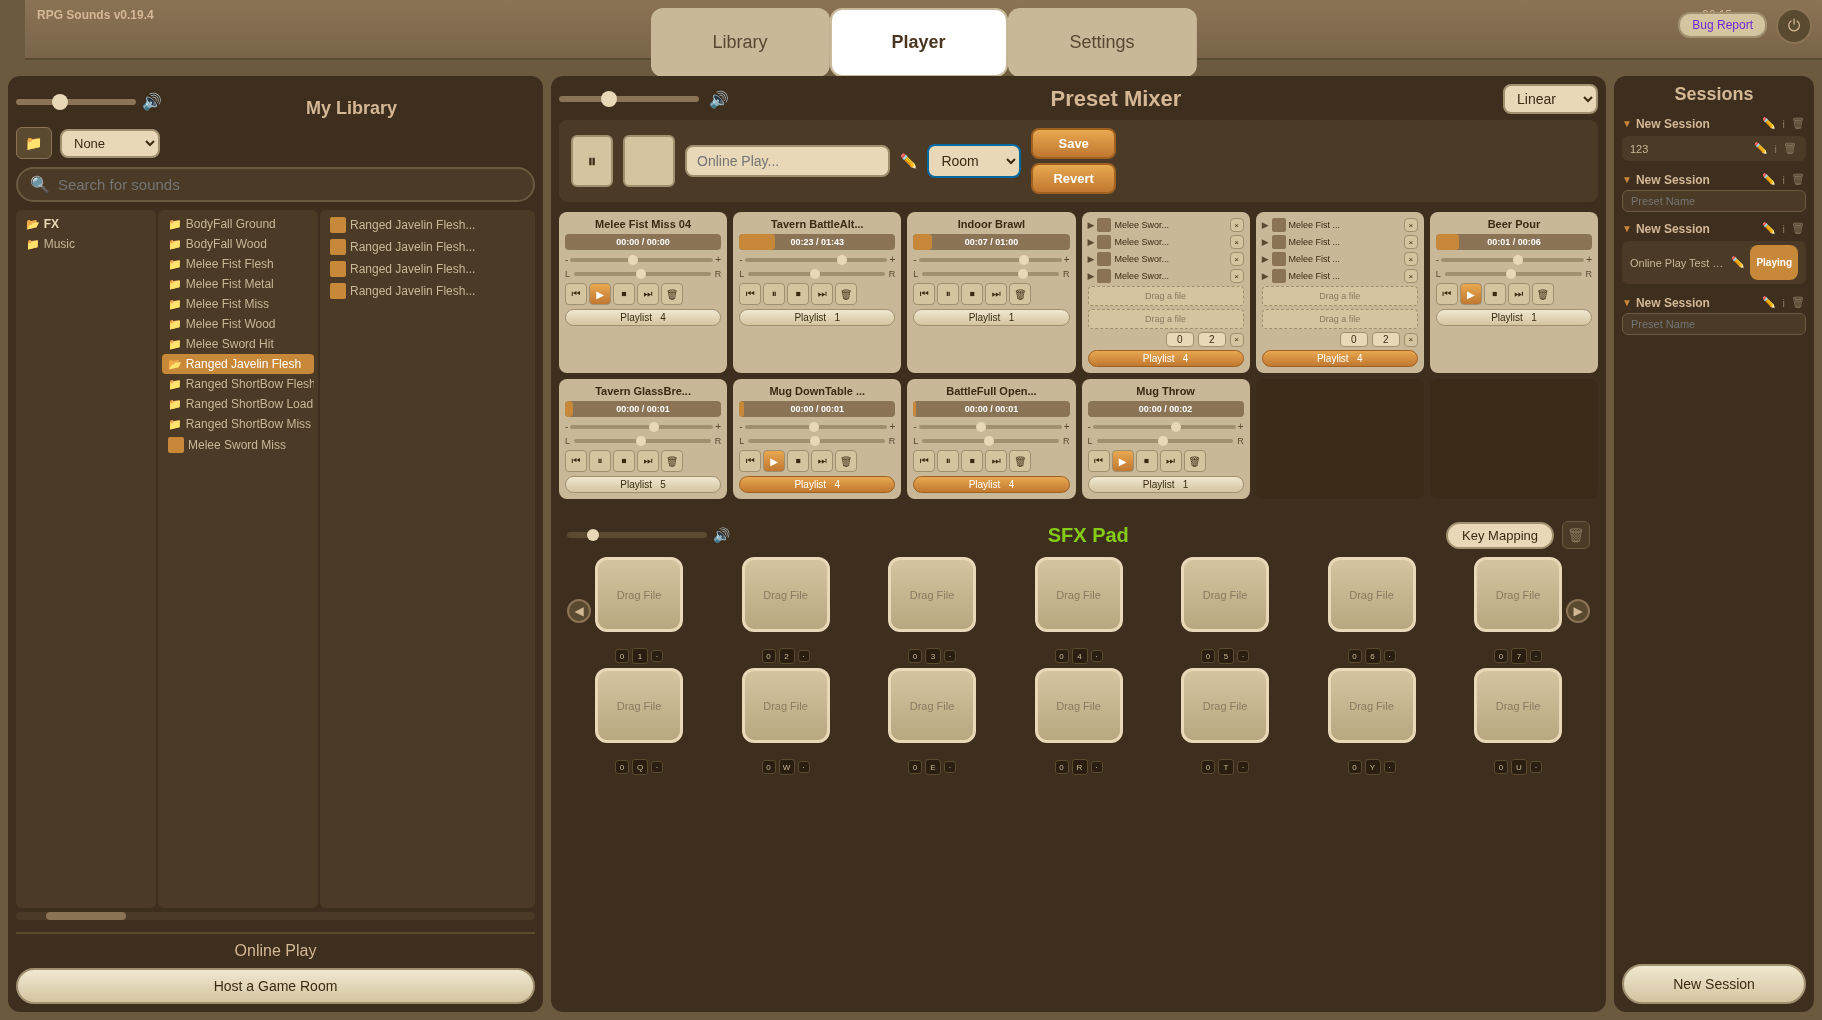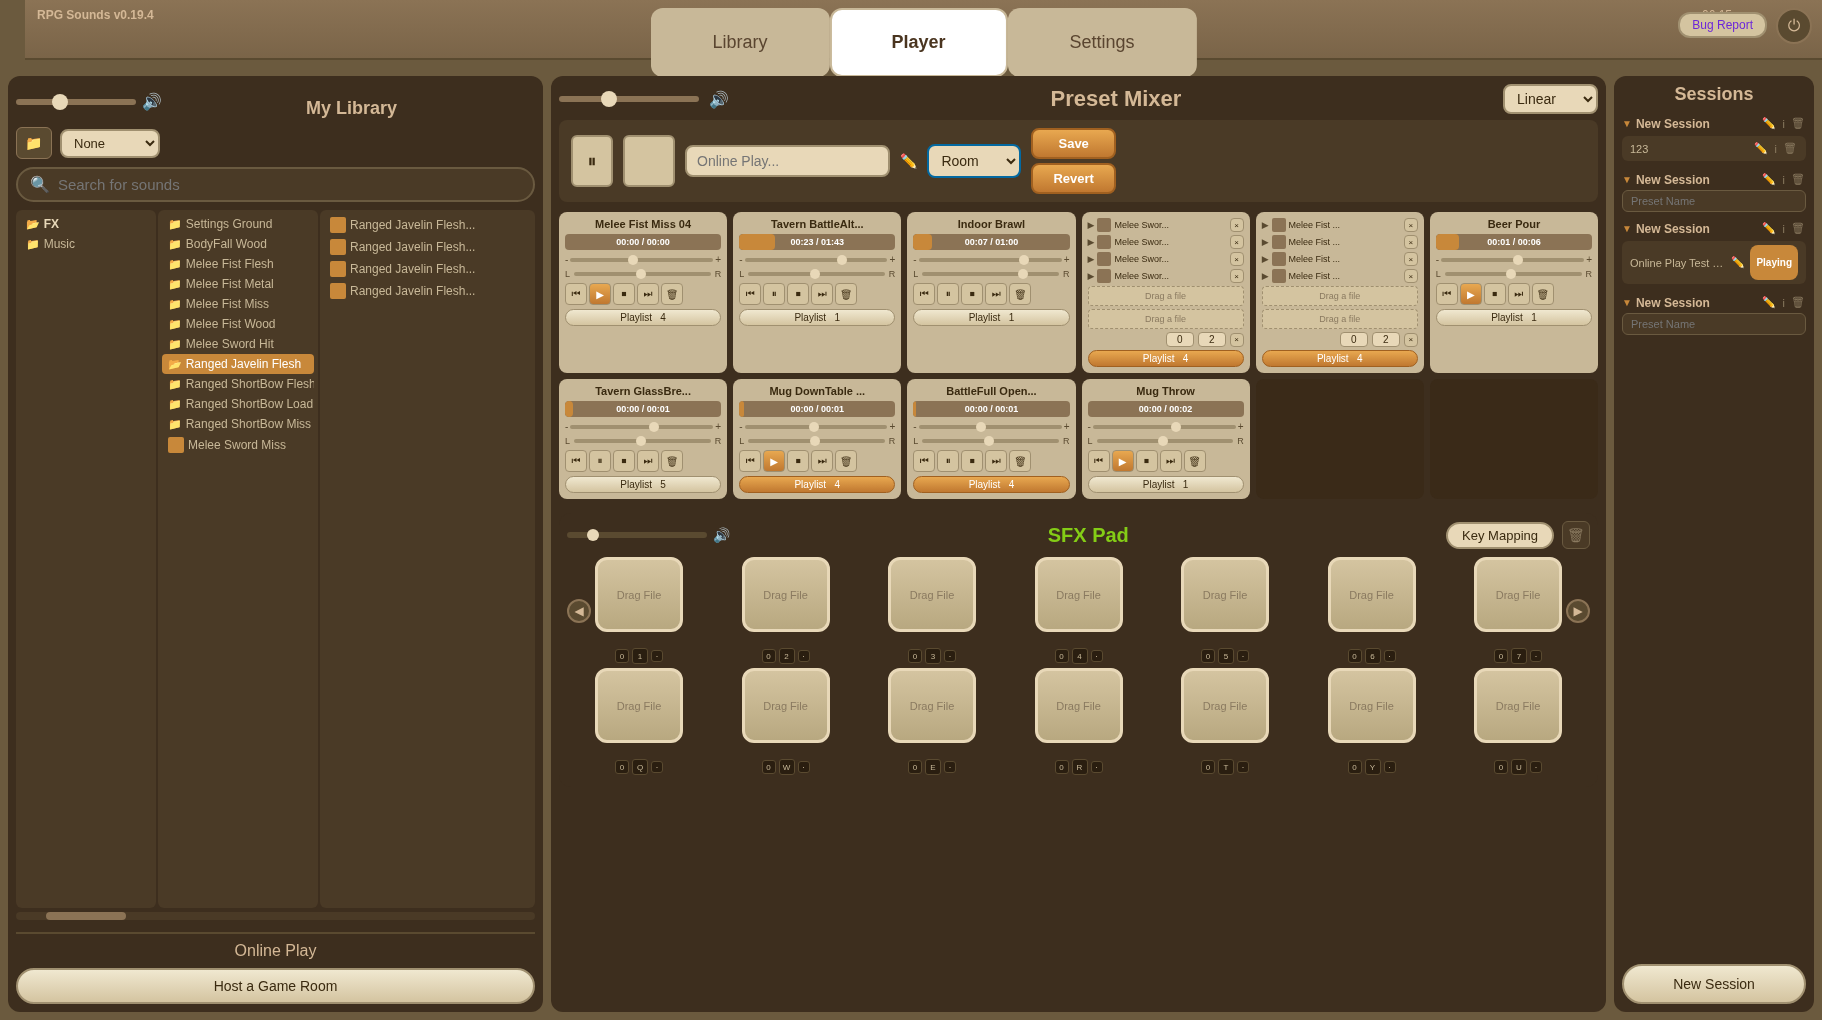--- a/index.html
+++ b/index.html
@@ -779,21 +779,21 @@
         </div>
         <div class="tree-item">
           <span class="folder-icon">📁</span>
           <span>Music</span>
         </div>
       </div>
 
       <div class="tree-col tree-col-2">
         <div class="tree-item">
             <span class="folder-icon">📁</span>
-            <span>Settings Ground</span>
+            <span>BodyFall Ground</span>
           </div>
         <div class="tree-item">
             <span class="folder-icon">📁</span>
             <span>BodyFall Wood</span>
           </div>
         <div class="tree-item">
             <span class="folder-icon">📁</span>
             <span>Melee Fist Flesh</span>
           </div>
         <div class="tree-item">

